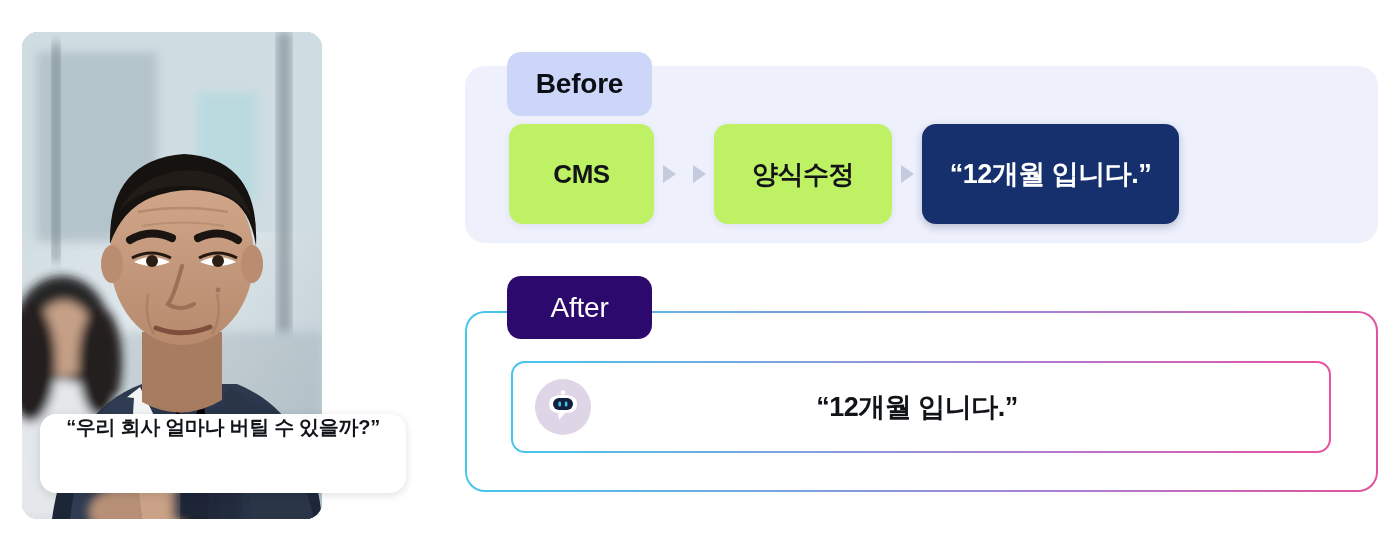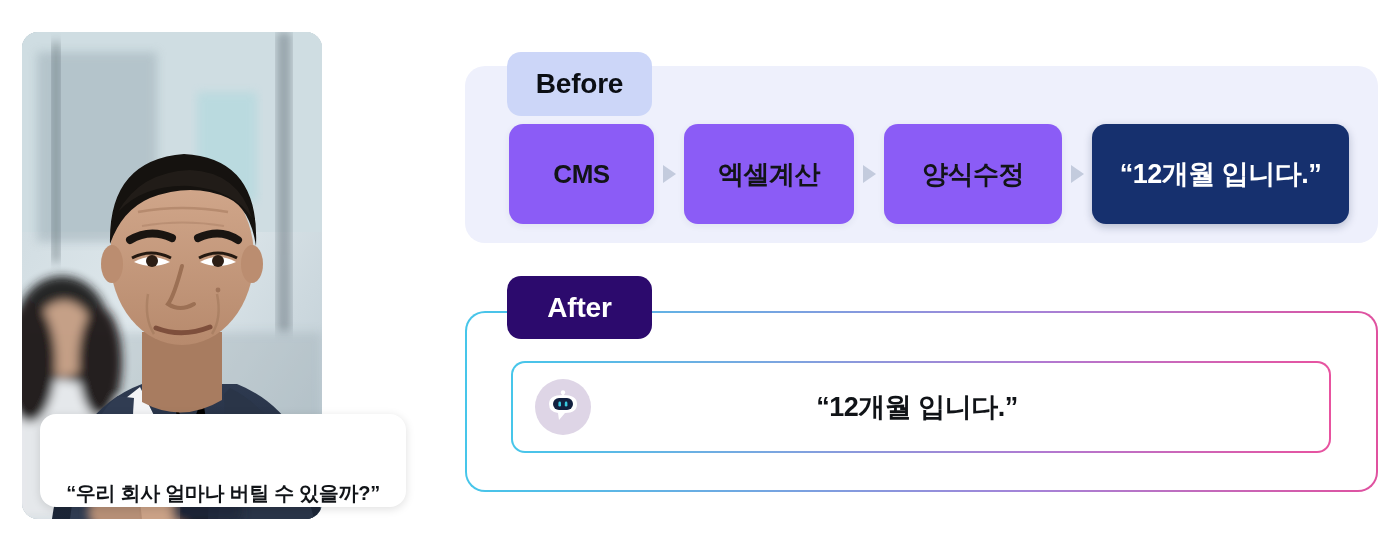--- a/index.html
+++ b/index.html
@@ -26,26 +26,26 @@
     overflow: hidden;
     background: #8fa2ad;
   }
   .photo-canvas { position:absolute; inset:0; }
 
   .caption-box {
     position: absolute;
     left: 40px;
     top: 414px;
     width: 366px;
-    height: 93px;
+    height: 79px;
     background: #ffffff;
     border-radius: 16px;
     box-shadow: 0 2px 10px rgba(0,0,0,0.13);
     display: flex;
-    align-items: flex-end;
+    align-items: flex-start;
     justify-content: center;
   }
   .caption-text {
     font-size: 20px;
     font-weight: bold;
     color: #111418;
     letter-spacing: -0.3px;
     white-space: nowrap;
   }
 
@@ -82,21 +82,21 @@
     position: absolute;
     left: 509px;
     top: 124px;
     width: 830px;
     height: 100px;
     display: flex;
     align-items: center;
   }
   .chip {
     height: 100px;
-    background: #8b5cf6;
+    background: #bef264;
     border-radius: 14px;
     display: flex;
     align-items: center;
     justify-content: center;
     box-shadow: 0 2px 7px rgba(40,50,90,0.07);
     flex: none;
   }
   .chip-label {
     font-size: 26px;
     font-weight: bold;
@@ -166,21 +166,21 @@
     height: 63px;
     background: #2c0a6d;
     border-radius: 14px;
     display: flex;
     align-items: center;
     justify-content: center;
     z-index: 4;
   }
   .badge-after span {
     font-size: 28px;
-    font-weight: bold;
+    font-weight: normal;
     color: #ffffff;
     letter-spacing: -0.2px;
   }
 
   .bot-avatar {
     position: absolute;
     left: 22px;
     top: 50%;
     transform: translateY(-50%);
     width: 56px;
@@ -302,23 +302,20 @@
   <span>Before</span>
 </div>
 
 <div class="steps-row">
   <div class="chip chip-1">
     <span class="chip-label">CMS</span>
   </div>
   <div class="arrow-sep">
       <i></i>
     </div>
-  <div class="chip chip-2">
-    <span class="chip-label">엑셀계산</span>
-  </div>
   <div class="arrow-sep">
       <i></i>
     </div>
   <div class="chip chip-3">
     <span class="chip-label">양식수정</span>
   </div>
   <div class="arrow-sep">
       <i></i>
     </div>
   <div class="chip chip-final">

